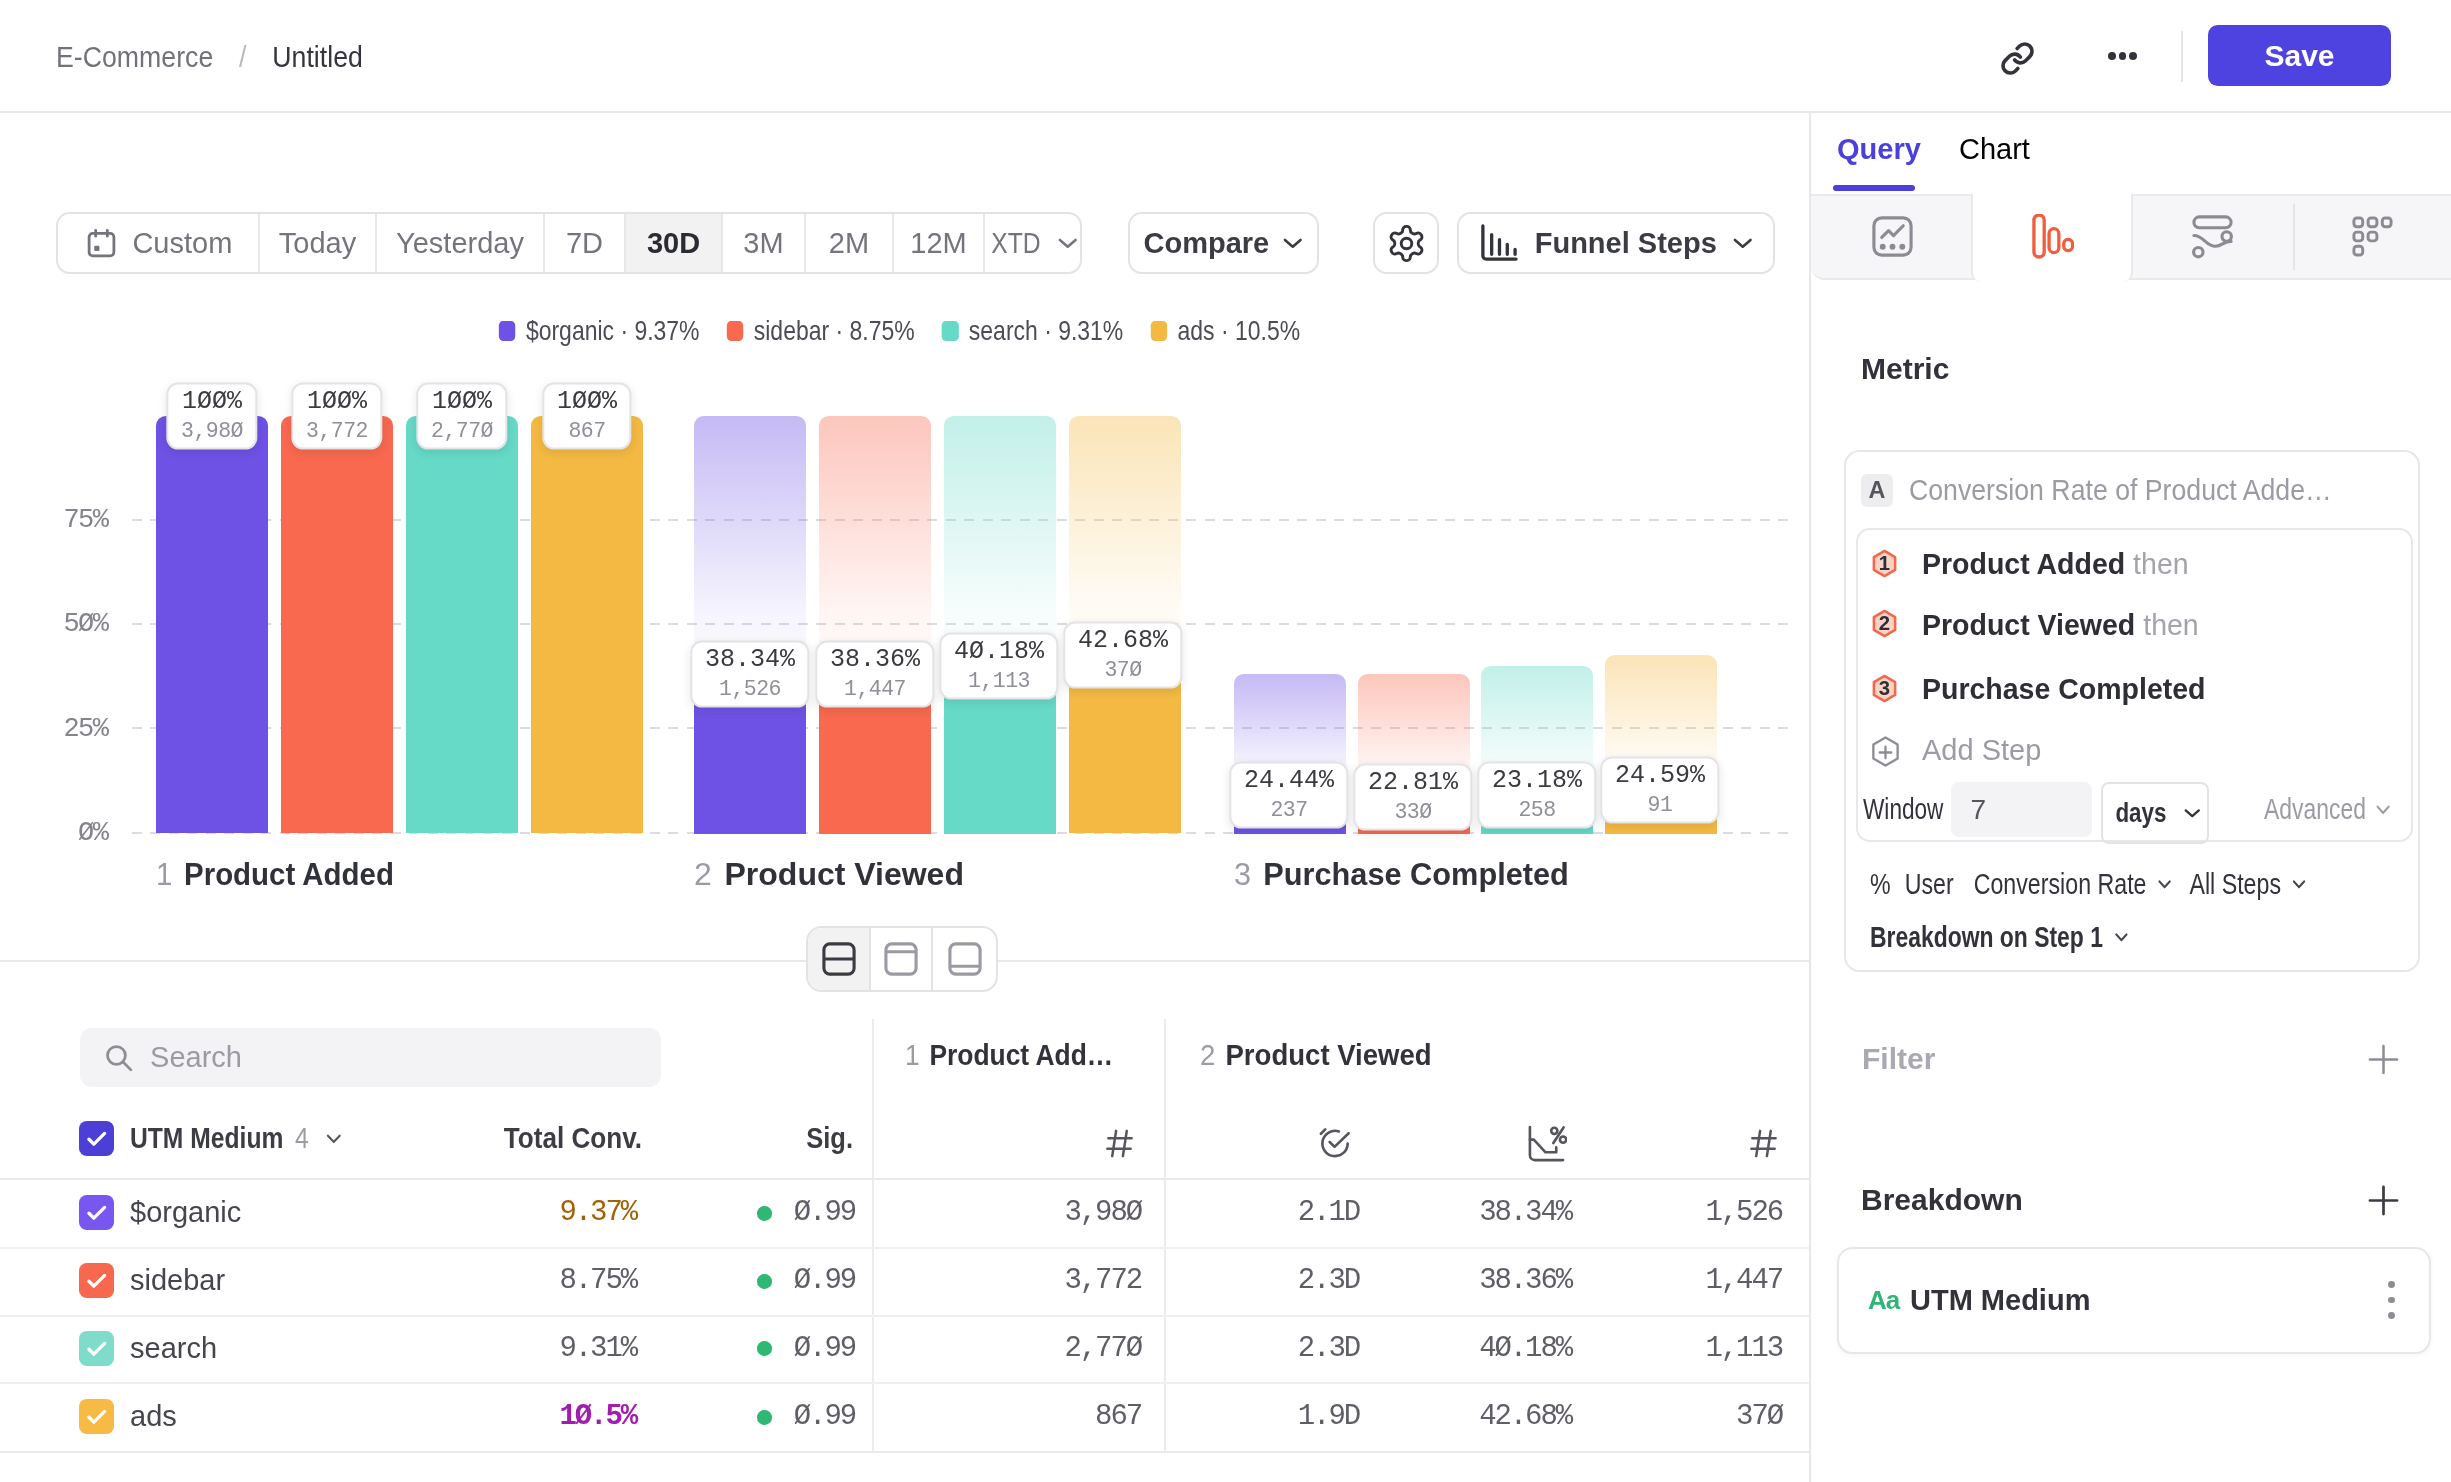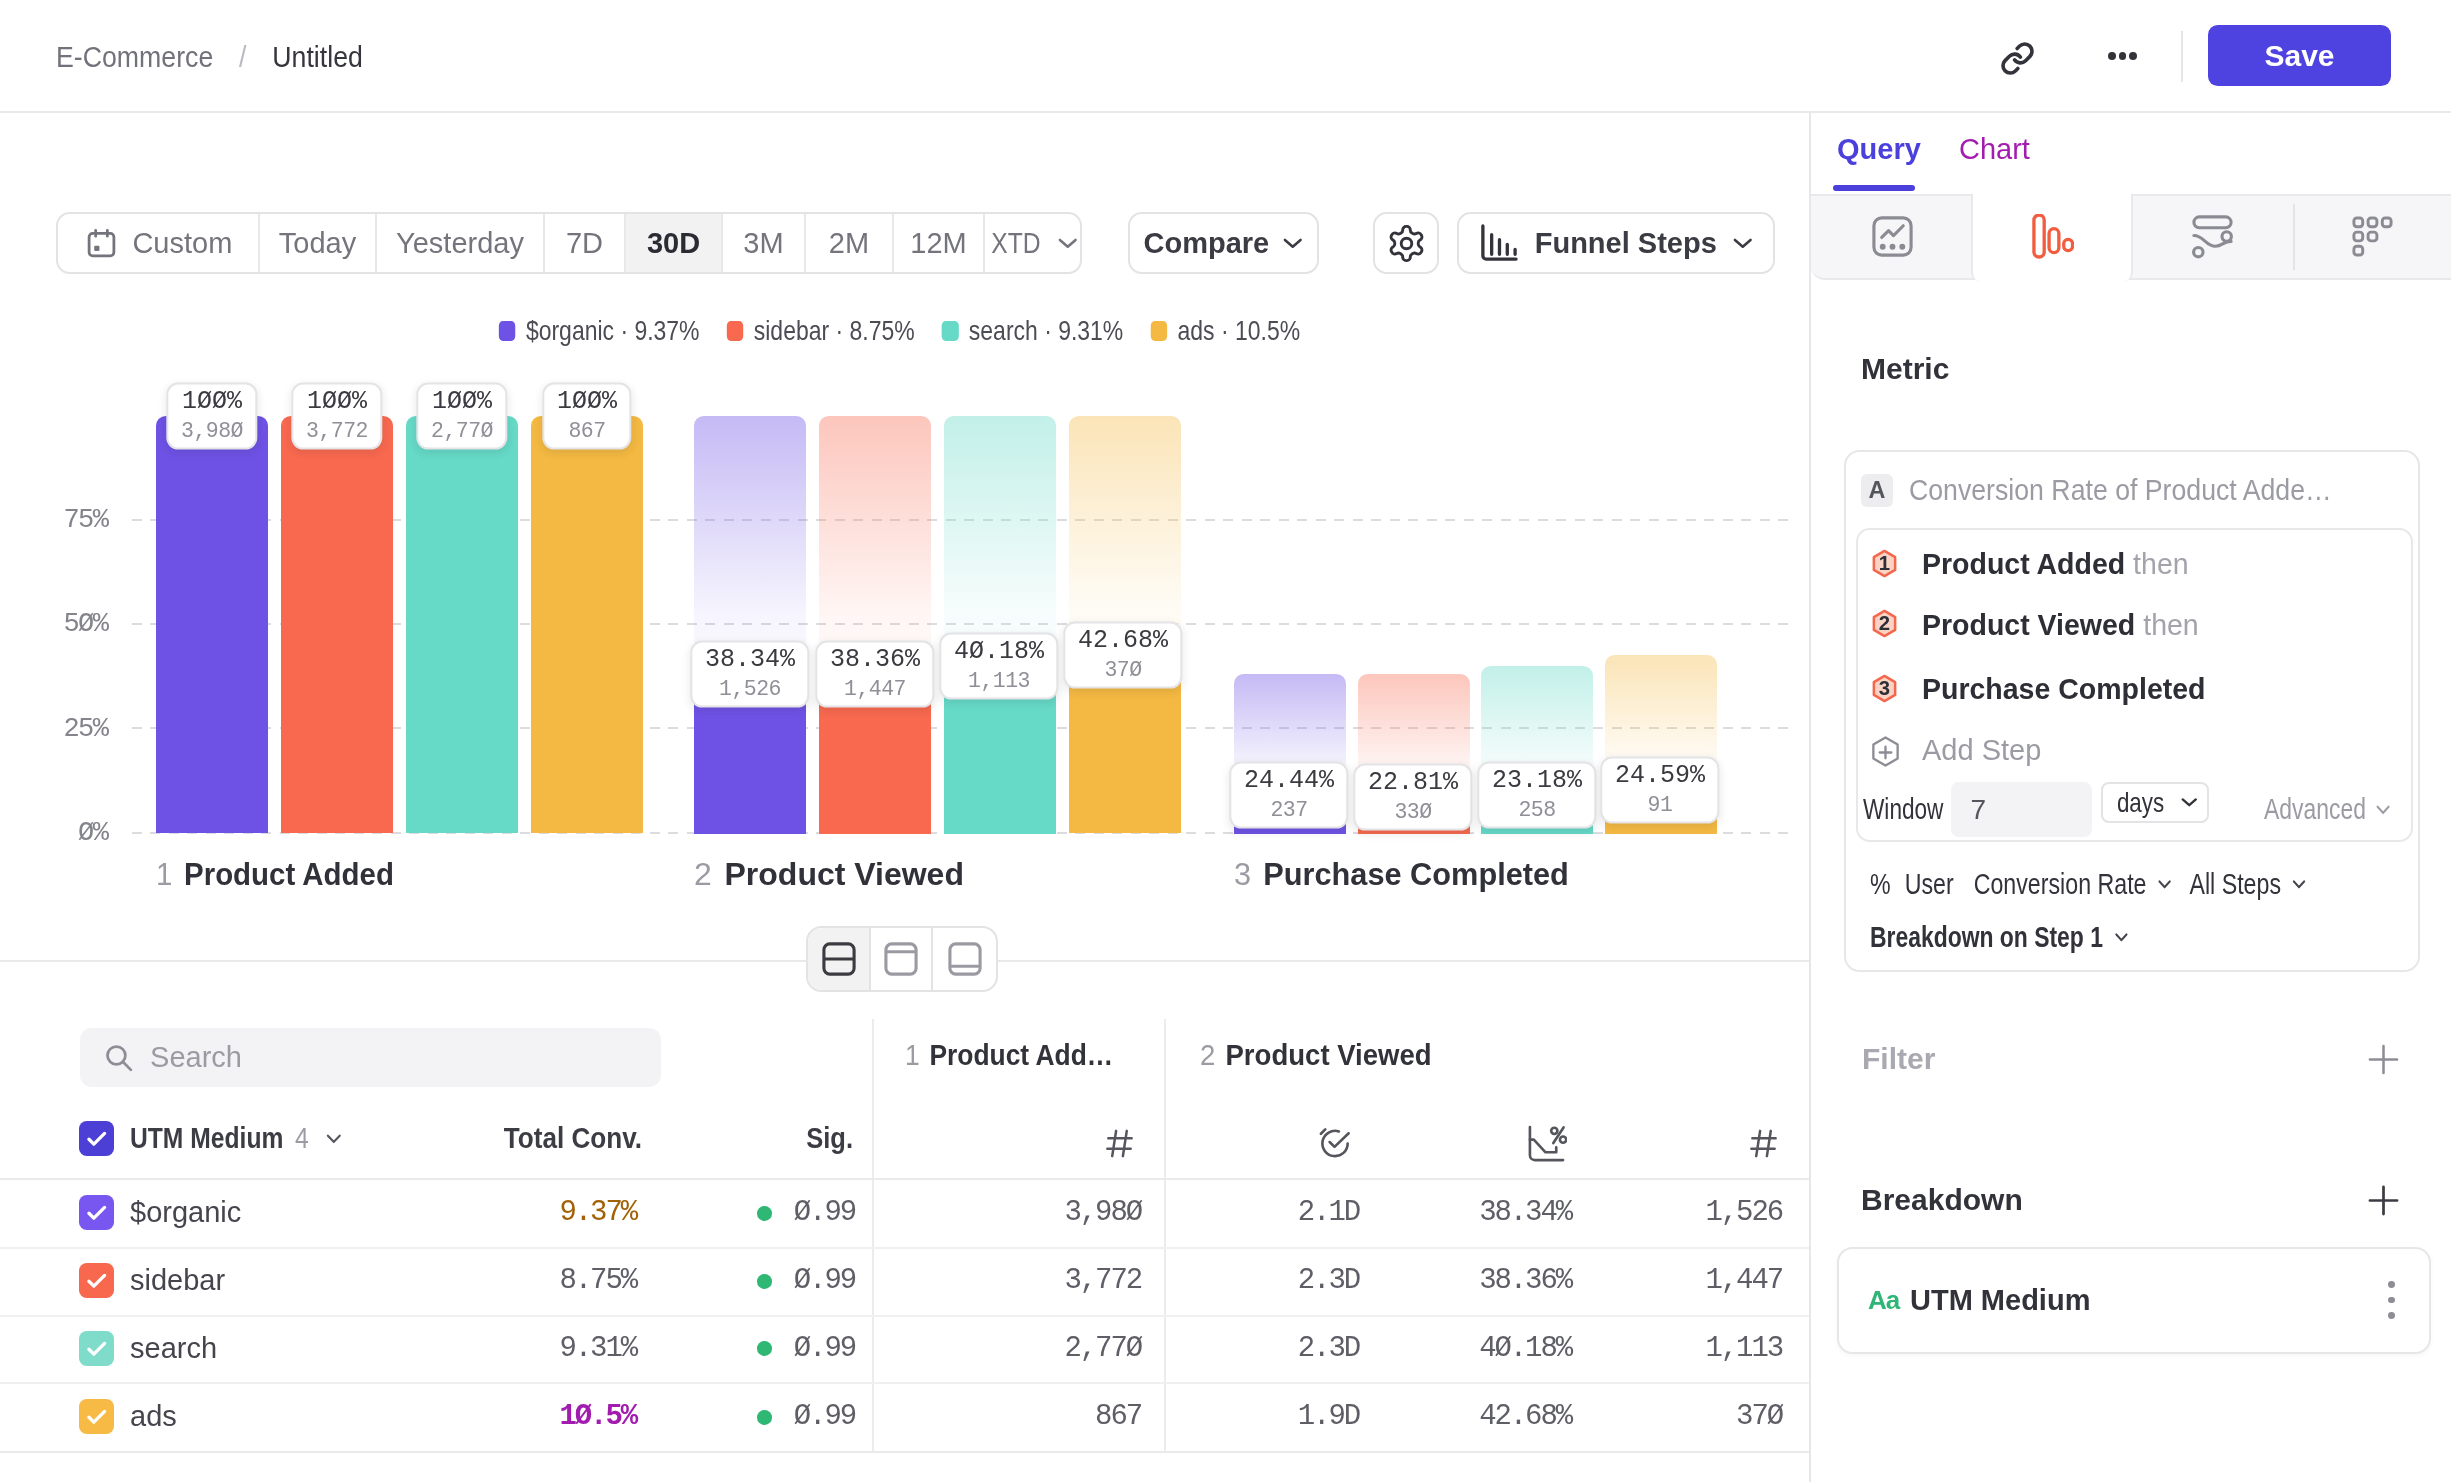--- a/index.html
+++ b/index.html
@@ -324,21 +324,21 @@
   <div class="abs mono num" style="left:1164px;top:435px;width:195px;height:39px;line-height:39px;text-align:right;font-size:29px;color:#5e5e66;">1.9D</div>
   <div class="abs mono num" style="left:1376px;top:435px;width:195px;height:39px;line-height:39px;text-align:right;font-size:29px;color:#5e5e66;">42.68%</div>
   <div class="abs mono num" style="left:1587px;top:435px;width:195px;height:39px;line-height:39px;text-align:right;font-size:29px;color:#5e5e66;">37Ø</div>
   <div class="abs" style="left:0;top:489px;width:1809px;height:2px;background:#eaeaec;"></div>
   </div>
 
   <div class="abs" style="left:1809px; top:111px; width:2px; height:1371px; background:#e7e7ea;"></div>
 
   <div class="abs" style="left:1811px;top:111px;width:641px;height:1371px;">
   <div class="abs" style="left:26px;top:21.5px;font-size:29px;font-weight:600;color:#4b40dc;">Query</div>
-  <div class="abs" style="left:148px;top:21.5px;font-size:29px;color:#a21caf;">Chart</div>
+  <div class="abs" style="left:148px;top:21.5px;font-size:29px;color:#000000;">Chart</div>
   <div class="abs" style="left:21.5px;top:74px;width:82px;height:5.9px;border-radius:2.9px;background:#4b40dc;"></div>
   <div class="abs" style="left:0;top:83px;width:641px;height:86px;background:#f6f6f8;border-top:2px solid #e9e9ec;border-bottom:2px solid #e9e9ec;border-radius:0 0 0 13.7px;"></div>
   <div class="abs" style="left:160px;top:83px;width:162px;height:88px;background:#fff;border:2px solid #e9e9ec;border-top:none;border-bottom:none;border-radius:0 0 9.8px 9.8px;"></div>
   <div class="abs" style="left:482px;top:93px;width:2px;height:66px;background:#e4e4e7;"></div>
   <div class="abs" style="left:59px;top:103px;">
         <svg width="45" height="45" viewBox="0 0 46 46" fill="none" stroke="#8b8b93" stroke-width="3.2" stroke-linecap="round" stroke-linejoin="round">
   <rect x="4" y="4" width="38" height="38" rx="8"></rect>
           <path d="M12 24l7-7 5 5 10-10"></path>
   <circle cx="13" cy="33.5" r="1.4" fill="#8b8b93"></circle>
           <circle cx="23" cy="33.5" r="1.4" fill="#8b8b93"></circle>
@@ -398,21 +398,21 @@
   <div class="abs" style="left:111px;top:557px;height:41px;line-height:41px;font-size:30px;font-weight:600;color:#2e2e36;transform:scaleX(0.95);transform-origin:left center;">Purchase Completed</div>
   <div class="abs" style="left:58px;top:623px;">
         <svg width="33" height="35" viewBox="0 0 34 36" fill="none" stroke="#8d8d95" stroke-width="2.4" stroke-linejoin="round" stroke-linecap="round">
   <path d="M17 2.5l12.5 7.2v14.6L17 31.5 4.5 24.3V9.7z" transform="translate(0,1)"></path>
           <path d="M17 12v12M11 18h12" transform="translate(0,1)"></path>
         </svg>
       </div>
   <div class="abs" style="left:111px;top:619px;height:41px;line-height:41px;font-size:29px;color:#9b9ba3;">Add Step</div>
   <div class="abs" style="left:52px;top:678px;height:41px;line-height:41px;font-size:29px;color:#32323a;transform:scaleX(0.78);transform-origin:left center;">Window</div>
   <div class="abs" style="left:140px;top:671px;width:141px;height:55px;background:#f3f3f5;border-radius:7.8px;line-height:55px;font-size:28px;color:#55555d;padding-left:19.5px;">7</div>
-  <div class="abs row" style="left:290px;top:671px;width:108px;height:41px;border:2px solid #e3e3e6;border-radius:7.8px;justify-content:center;gap:9.8px;font-size:28px;font-weight:400;color:#32323a;">
+  <div class="abs row" style="left:290px;top:671px;width:108px;height:62px;border:2px solid #e3e3e6;border-radius:7.8px;justify-content:center;gap:9.8px;font-size:28px;font-weight:700;color:#32323a;">
         <span style="transform:scaleX(0.80);transform-origin:center;display:inline-block;">days</span>
   <svg width="18.5" height="10.7" viewBox="0 0 22 13" fill="none" stroke="#32323a" stroke-width="2.8" stroke-linecap="round" stroke-linejoin="round">
           <path d="M3 3l8 7 8-7"></path>
         </svg>
       </div>
   <div class="abs row" style="left:453px;top:678px;height:41px;gap:11.7px;font-size:29px;color:#9b9ba3;transform:scaleX(0.79);transform-origin:left center;">Advanced
   <svg width="19.5" height="11.7" viewBox="0 0 22 13" fill="none" stroke="#9b9ba3" stroke-width="2.6" stroke-linecap="round" stroke-linejoin="round">
           <path d="M3 3l8 7 8-7"></path>
         </svg></div>
   <div class="abs row" style="left:59px;top:753px;height:41px;font-size:29px;color:#32323a;font-weight:500;transform:scaleX(0.80);transform-origin:left center;">

